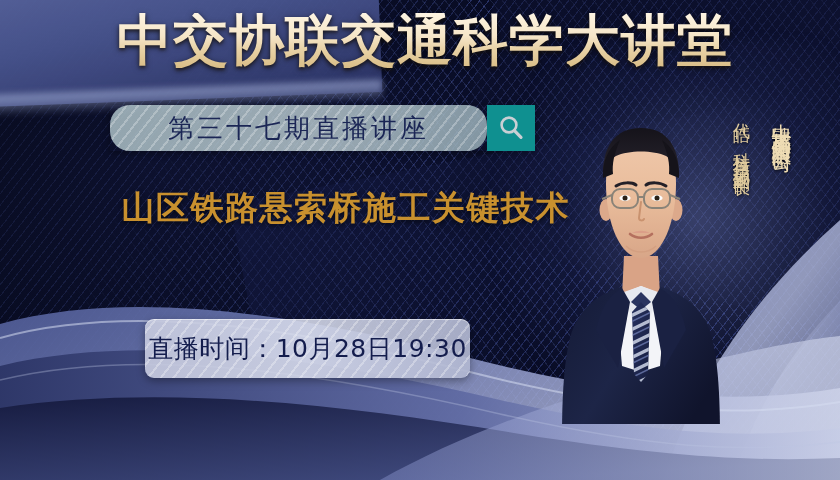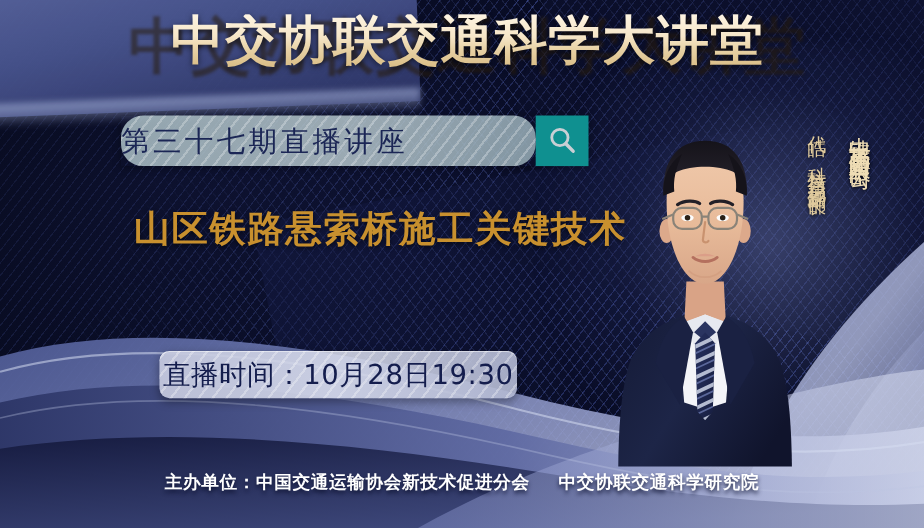--- a/index.html
+++ b/index.html
@@ -93,21 +93,21 @@
   
   .silk-right {
     position:absolute; right:-60px; top:150px; width:360px; height:340px; overflow:hidden;
   }
   .silk-right svg { display:block; }
 
   
   .main-title {
     position:absolute; left:0; right:0; top:13px;
     text-align:center;
-    font-size: 48px;
+    font-size: 55px;
     line-height: 1;
     font-weight: 700;
     letter-spacing: 1px;
     font-family: "DejaVu Sans", "Liberation Sans", sans-serif;
     background: linear-gradient(180deg, #fdf4e2 0%, #f6e6c8 42%, #e8d2a6 66%, #d9bd86 100%);
     -webkit-background-clip: text;
             background-clip: text;
     color: transparent;
     -webkit-text-fill-color: transparent;
     filter: drop-shadow(0 2px 3px rgba(0,0,0,.55));
@@ -128,21 +128,21 @@
   .sub-bar {
     position:absolute; left:110px; top:105px;
     width: 425px; height: 46px;
     display:flex; align-items:stretch;
     box-shadow: 0 2px 7px rgba(0,0,0,.35);
   }
   .sub-bar-body {
     flex: 1;
     position: relative;
     background: linear-gradient(100deg, rgba(166,186,193,.88), rgba(186,203,208,.82) 55%, rgba(150,172,182,.86));
-    display:flex; align-items:center; 
+    display:flex; align-items:center; justify-content:center;
     overflow:hidden;
     border-radius:20px;
   }
   .sub-bar-body:before {
     content:""; position:absolute; inset:-40%;
     background-image: repeating-linear-gradient(-52deg,
       rgba(255,255,255,.26) 0 2px, rgba(255,255,255,0) 2px 9px);
   }
   .sub-bar-text {
     position:relative;
@@ -169,21 +169,21 @@
     letter-spacing: 1.5px;
     color: #c8902e;
     font-family: "DejaVu Sans", "Liberation Sans", sans-serif;
     text-shadow: 0 2px 4px rgba(0,0,0,.6);
   }
   .lecture .l2 { display:block; }
 
   
   .time-pill {
     position:absolute; left:145px; top:319px;
-    width: 325px; height: 43px;
+    width: 325px; height: 59px;
     border-radius: 9px;
     background: linear-gradient(100deg, rgba(196,200,221,.93), rgba(214,218,234,.88) 50%, rgba(176,182,208,.92));
     display:flex; align-items:center; justify-content:center;
     box-shadow: 0 3px 9px rgba(0,0,0,.35), inset 0 1px 0 rgba(255,255,255,.5);
     overflow:hidden;
   }
   .time-pill:before {
     content:""; position:absolute; inset:-40%;
     background-image: repeating-linear-gradient(-52deg,
       rgba(255,255,255,.3) 0 2px, rgba(255,255,255,0) 2px 10px);
@@ -421,17 +421,14 @@
         <path d="M76,127 C82,124 88,124 94,127" fill="#d99784" opacity=".7"></path>
 
         <path d="M70,140 C78,148 92,148 100,140" stroke="#cf9a7c" stroke-width="1.6" fill="none" opacity=".6"></path>
       </g>
     </svg>
   </div>
 
   <div class="vtext vtext-org">中铁大桥局集团有限公司</div>
   <div class="vtext vtext-person">代皓  科技与信息化部副部长</div>
 
-  <div class="organizer">
-    <span>主办单位：</span><span>中国交通运输协会新技术促进分会</span><span class="gap"></span><span>中交协联交通科学研究院</span>
-  </div>
 
 </div>
 
 </body></html>

